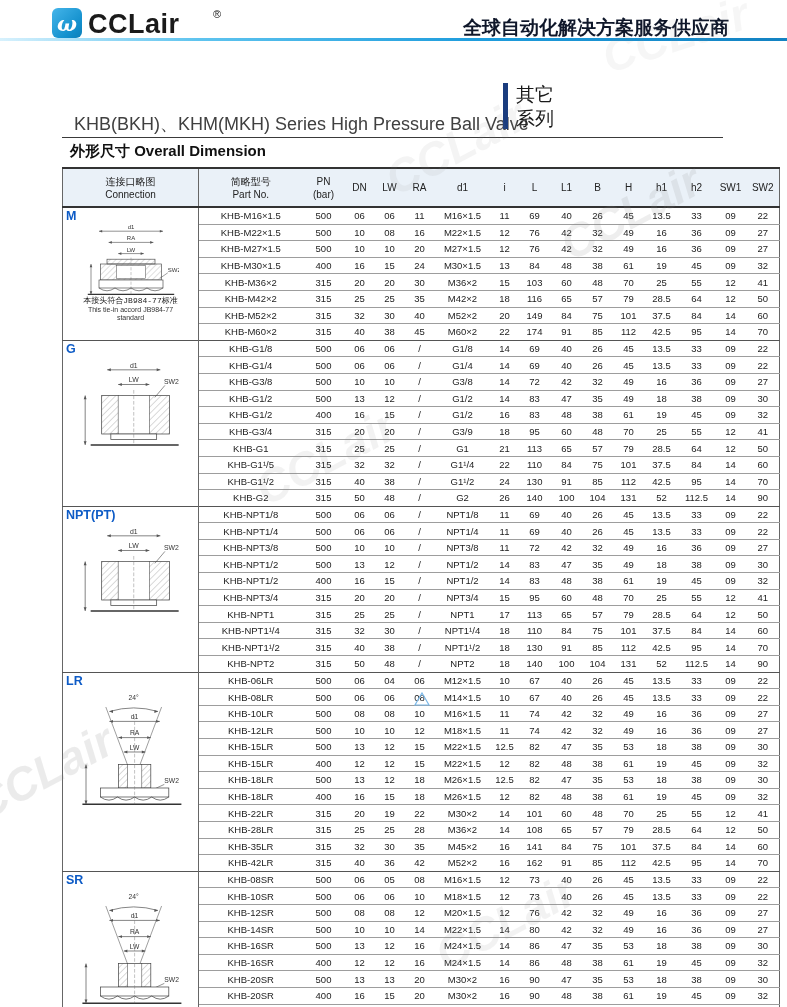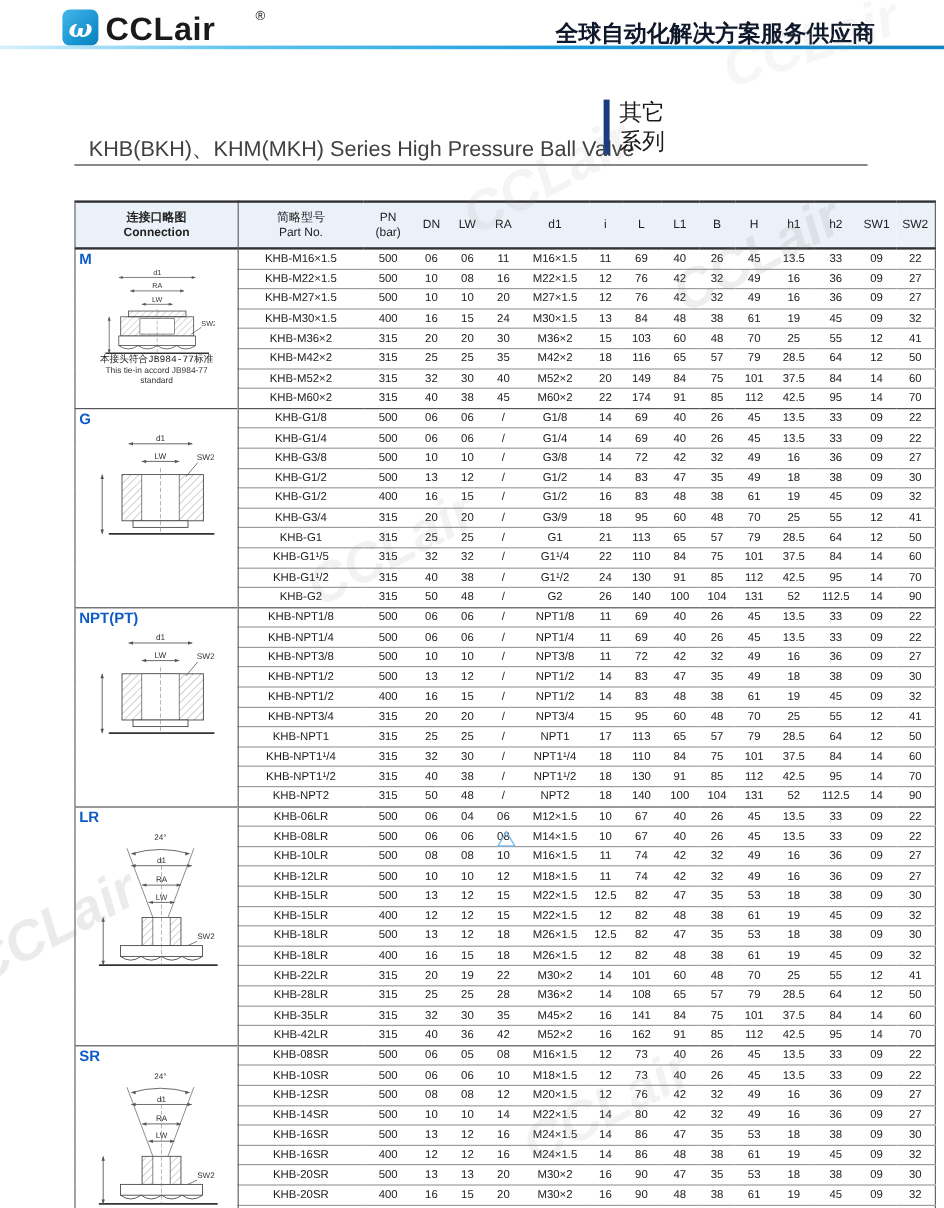--- a/index.html
+++ b/index.html
@@ -29,21 +29,21 @@
               border-top:1.5px solid #3a3a3a;}
   .section-title{position:absolute;left:70px;top:142px;font-size:15px;font-weight:bold;color:#111;}
 
   
   .tbl-wrap{position:absolute;left:62px;top:167px;}
   table.t{border-collapse:collapse;table-layout:fixed;width:717px;
           border-top:2px solid #333;border-bottom:2px solid #333;
           border-left:1px solid #666;border-right:1px solid #666;background:transparent;}
   table.t th{background:#eaf1f8;font-weight:normal;font-size:10px;color:#222;height:37px;
              line-height:13px;border-bottom:2px solid #333;padding:0;}
-  table.t th.conn-h{border-right:1px solid #666;font-weight:bold;}
+  table.t th.conn-h{border-right:1px solid #666;}
   table.t td{height:15.6px;font-size:9.5px;color:#1c1c1c;text-align:center;padding:0 1px;
              border-top:1px solid #9d9d9d;overflow:hidden;white-space:nowrap;line-height:15px;}
   table.t tbody tr:first-child td{border-top:0;}
   table.t tr.gstart td{border-top:1.5px solid #555;}
   td.conn{border-right:1px solid #666;vertical-align:top;padding:1px 2px;text-align:center;}
   .grp-label{color:#0d5bc6;font-weight:bold;font-size:12.5px;text-align:left;padding:1px 0 0 2px;}
   .diag{display:flex;justify-content:center;}
   .note{text-align:center;margin-top:-2px;}
   .note .zh{font-size:8px;color:#222;line-height:10px;font-family:Liberation Mono, monospace;}
   .note .en{font-size:7px;color:#333;line-height:8px;}
@@ -68,20 +68,21 @@
 
   <div class="title-en">KHB(BKH)、KHM(MKH) Series High Pressure Ball Valve</div>
   <div class="side-tab">
     <div class="side-bar"></div>
     <div class="side-lines">
       <div>其它</div>
       <div>系列</div>
     </div>
   </div>
   <div class="title-rule"></div>
+  <div class="section-title">外形尺寸 Overall Dimension</div>
 
   <div class="tbl-wrap">
     <table class="t">
       <colgroup>
         <col style="width:136px">
           <col style="width:104px">
           <col style="width:42px">
         <col style="width:30px">
           <col style="width:30px">
           <col style="width:30px">

